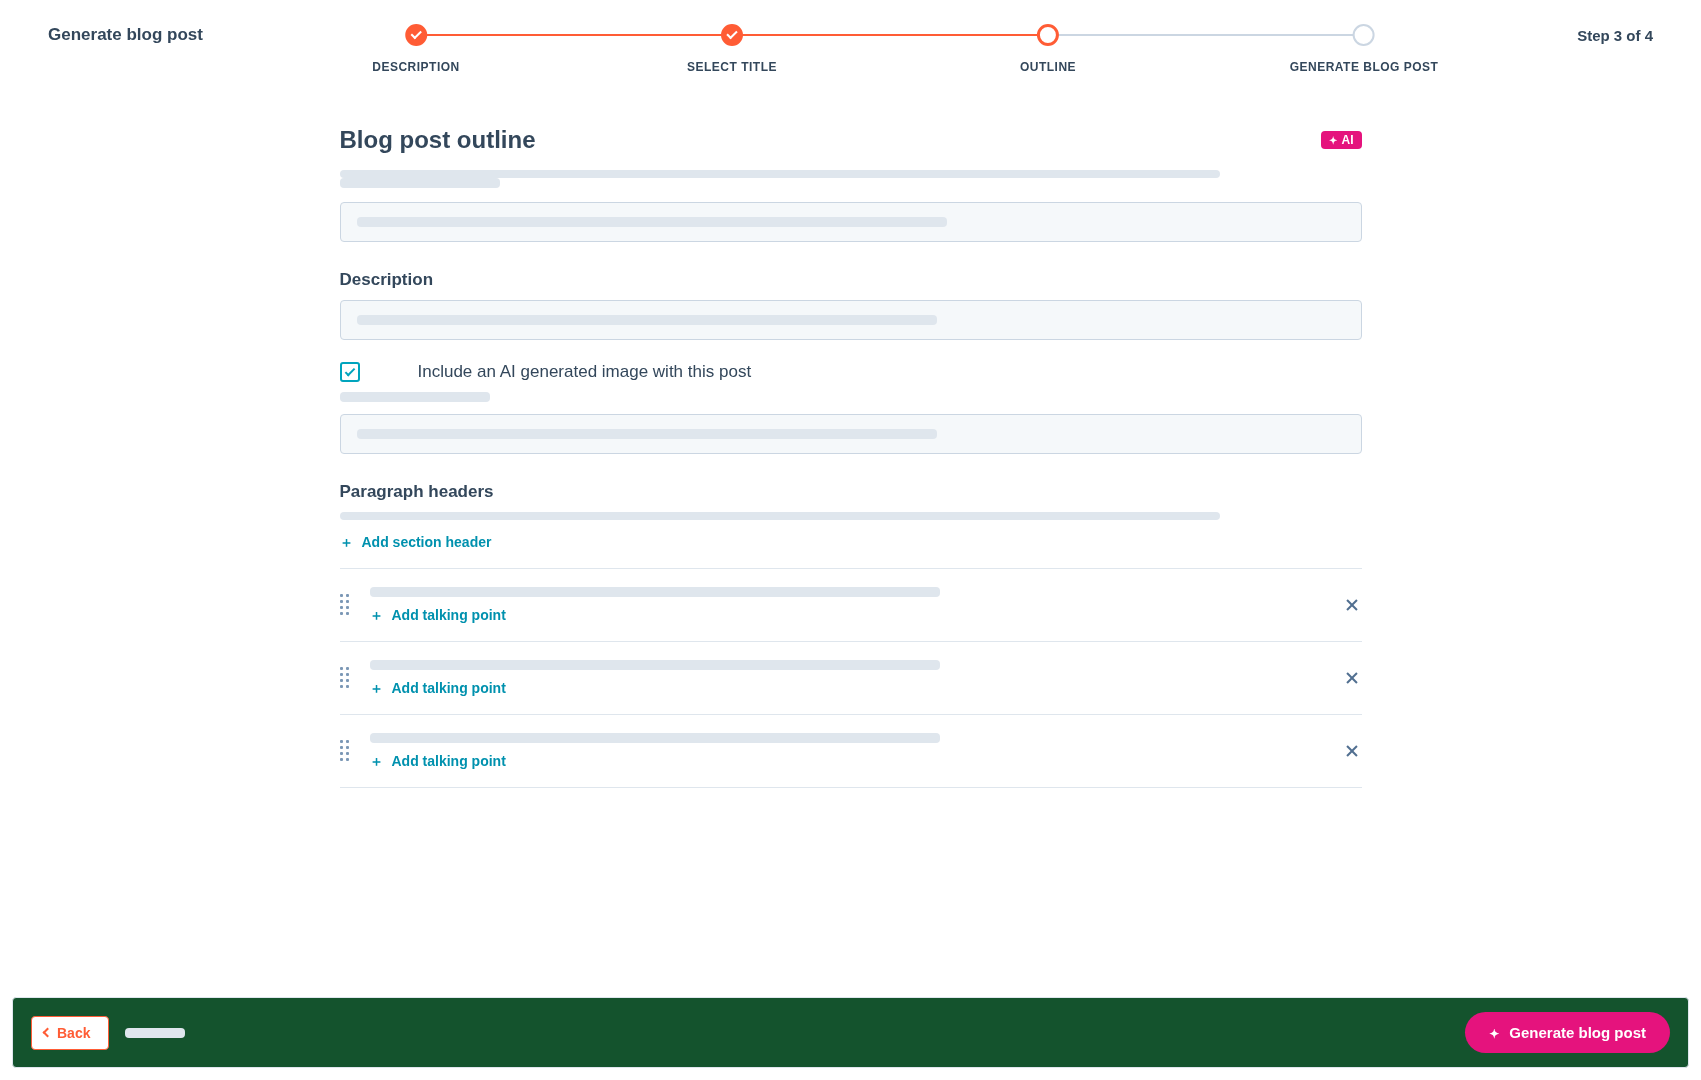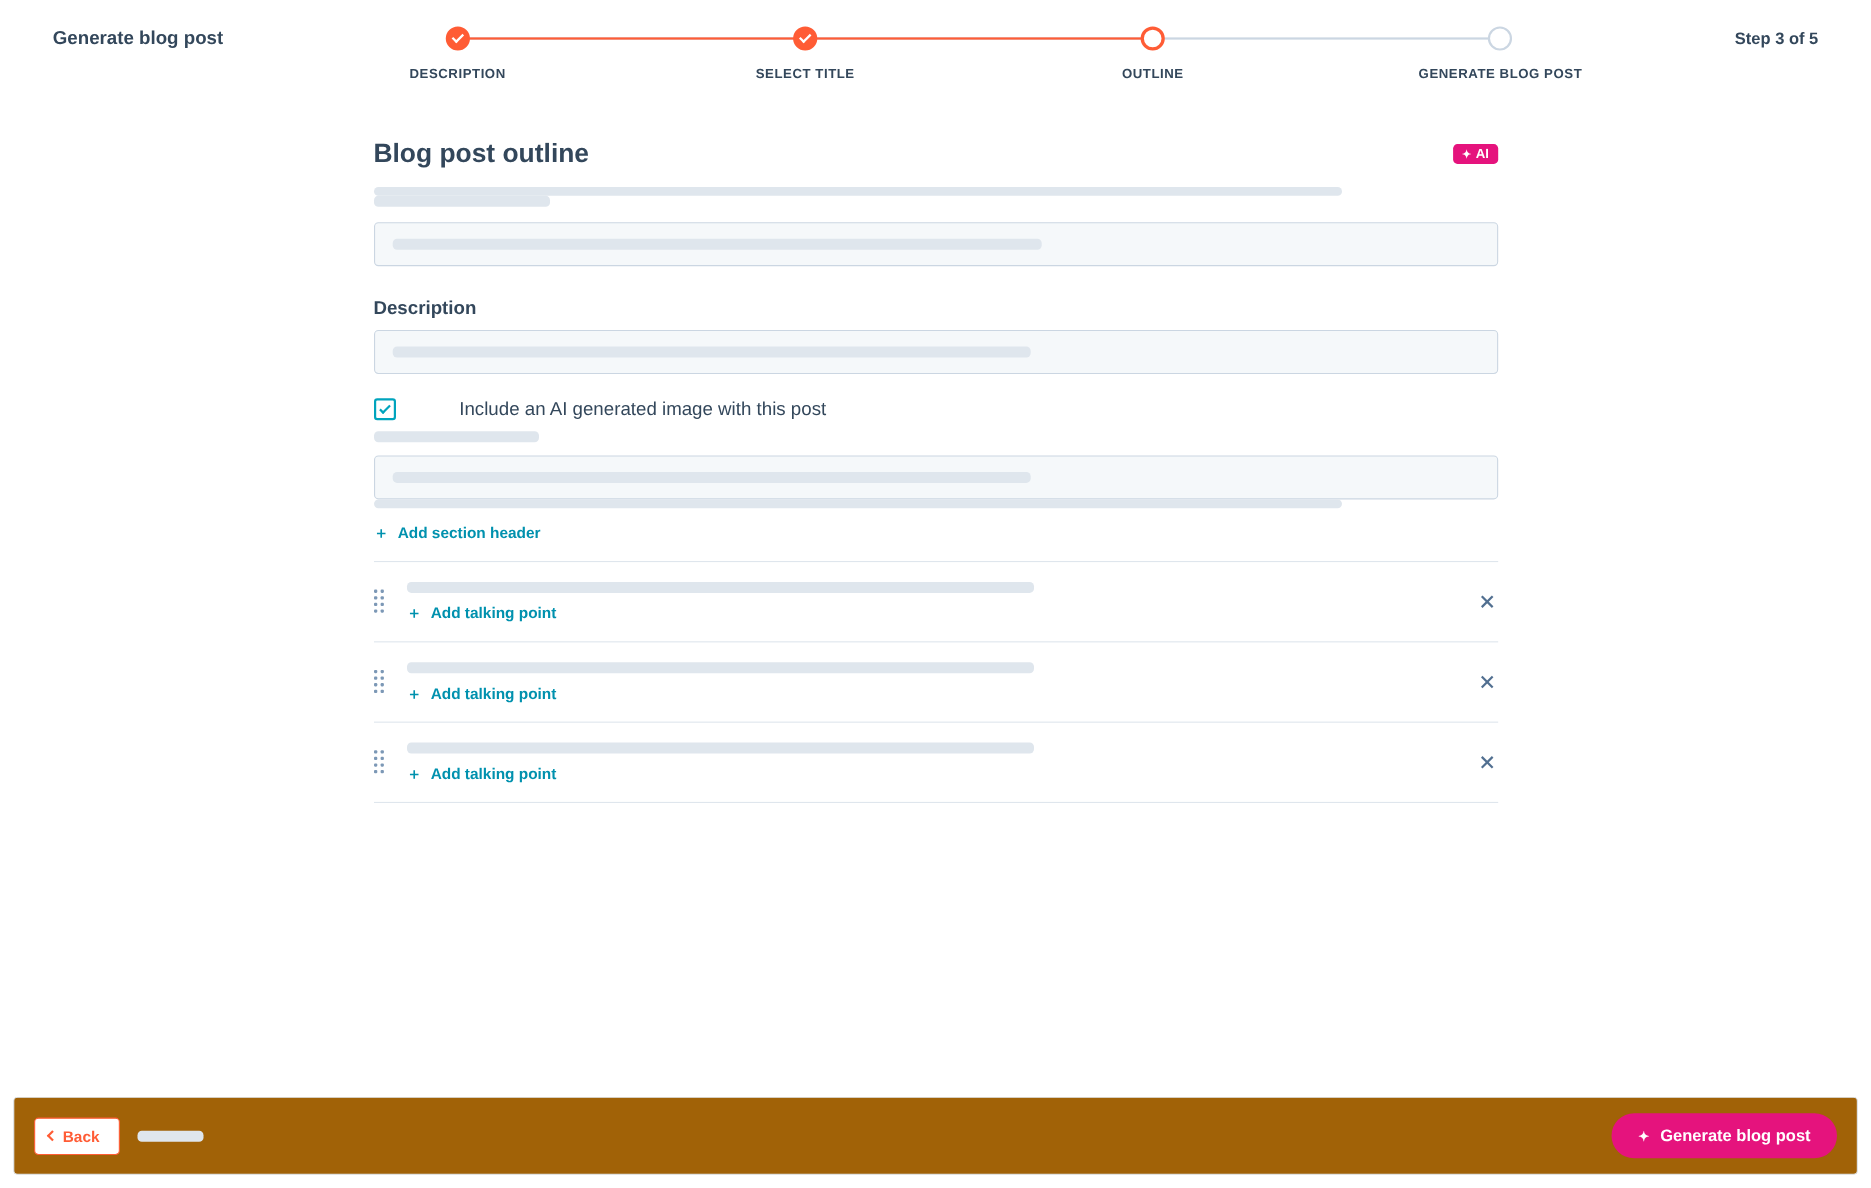--- a/index.html
+++ b/index.html
@@ -131,21 +131,21 @@
     content:""; position:absolute; left:50%; top:50%; width:14px; height:2px;
     background:#516f90; transform-origin:center;
   }
   .close-x::before { transform: translate(-50%,-50%) rotate(45deg); }
   .close-x::after  { transform: translate(-50%,-50%) rotate(-45deg); }
 
   
   .footer {
     position: fixed;
     left: 12px; right: 12px; bottom: 12px;
-    background: #a16207;
+    background: #14532d;
     border: 1px solid #dfe6ed;
     border-radius: 4px;
     padding: 14px 18px;
     display:flex;
     align-items:center;
     justify-content:space-between;
   }
   .left-group { display:flex; align-items:center; gap:16px; }
   .btn-outline {
     border: 1px solid #ff5c35;
@@ -206,21 +206,21 @@
             <div class="node-label">OUTLINE</div>
           </div>
           <div class="node-wrap" style="left: 100%;">
             <div class="node future"></div>
             <div class="node-label">GENERATE BLOG POST</div>
           </div>
         </div>
     </div>
   </div>
 
-  <div class="step-indicator">Step 3 of 5</div>
+  <div class="step-indicator">Step 3 of 4</div>
 </div>
 
 <div class="main">
 
   <div class="page-heading-row">
     <h1 class="page-heading">Blog post outline</h1>
     <span class="ai-badge">
       <span class="sparkle"></span>
       <span>AI</span>
     </span>
@@ -245,20 +245,21 @@
       <div class="tick"></div>
     </div>
     <div class="checkbox-label">Include an AI generated image with this post</div>
   </div>
   <div class="sk w-150 h10" style="margin-top:10px;"></div>
   <div class="input-box" style="margin-top:12px;">
     <div class="sk w-580 h10"></div>
   </div>
 
   
+  <div class="section-label">Paragraph headers</div>
   <div class="sk w-880 h8" style="margin-bottom:14px;"></div>
   <div class="link-teal">
     <span class="plus-icon">＋</span>
     <span>Add section header</span>
   </div>
 
   <div class="row-sep"></div>
   <div id="header-items">
       <div class="header-item">
         <div class="drag-handle">

